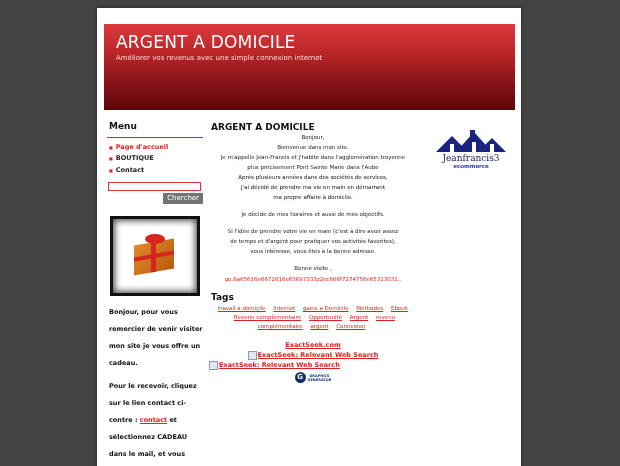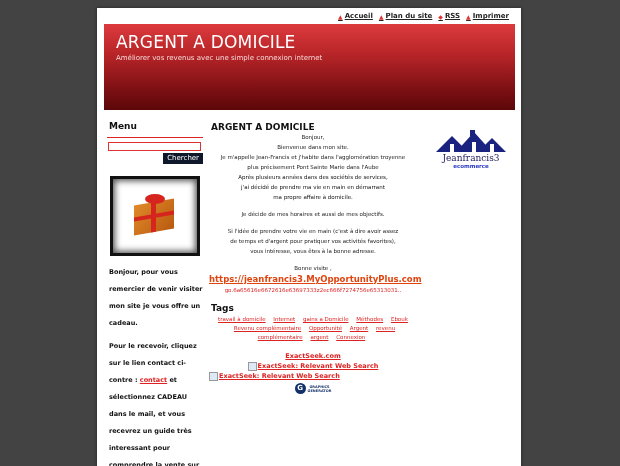--- a/index.html
+++ b/index.html
@@ -42,21 +42,21 @@
     .menu { list-style: none; margin: 4px 0 6px 0; padding: 0; }
     .menu li { font-size: 6.5px; font-weight: bold; line-height: 11px; padding-left: 2px; }
     .menu li::before { content: "■"; font-size: 4px; color: #d22; margin-right: 3px; vertical-align: middle; }
     .menu li a { color: #222; text-decoration: none; }
     .menu li.active a { color: #d22; }
     .search-input {
       display: block; margin: 4px 0 0 1px; width: 91px; height: 7px;
       border: 1px solid #d33; padding: 0; background: #fff;
     }
     .search-btn {
-      display: block; margin: 2px 0 0 auto; background: #0f172a; color: #fff;
+      display: block; margin: 2px 0 0 auto; background: #737373; color: #fff;
       font-size: 7px; border: none; padding: 1px 4px; height: 11px; line-height: 9px;
       font-family: "DejaVu Sans", sans-serif;
     }
     .gift-box {
       margin: 12px 0 0 3px; width: 90px; height: 80px; background: #fff;
       box-shadow: inset 0 0 0 3px #111, inset 0 0 6px 5px #555;
       position: relative;
     }
     .gift {
       position: absolute; left: 24px; top: 26px; width: 40px; height: 30px;
@@ -109,46 +109,33 @@
     }
     .roof { display: block; margin: 0 auto; }
     .brand { font-family: "DejaVu Serif", serif; font-size: 9px; color: #1c1c5a; margin-top: -1px; }
     .brand-sub { font-size: 5.5px; color: #2838c0; font-weight: bold; }
   </style>
 </head>
 <body>
 
 <div class="page">
 
-  <div class="toplinks">
-    <a>
-        <span class="ico">▲</span>
-        <span>Accueil</span>
-      </a>
-    <a>
-        <span class="ico">▲</span>
-        <span>Plan du site</span>
-      </a>
-    <a>
-        <span class="ico">◆</span>
-        <span>RSS</span>
-      </a>
-    <a>
-        <span class="ico">▲</span>
-        <span>Imprimer</span>
-      </a>
-  </div>
 
   <div class="header">
     <h1>ARGENT A DOMICILE</h1>
     <div class="sub">Améliorer vos revenus avec une simple connexion internet</div>
   </div>
 
   <div class="sidebar">
     <div class="side-h">Menu</div>
+    <ul class="menu">
+      <li class="active"><a>Page d'accueil</a></li>
+      <li><a>BOUTIQUE</a></li>
+      <li><a>Contact</a></li>
+    </ul>
     <input class="search-input" type="text" value="" style="">
     <button class="search-btn">Chercher</button>
 
     <div class="gift-box">
       <div class="gift"></div>
       <div class="bow"></div>
     </div>
 
     <div class="side-text">
       <p>Bonjour, pour vous remercier de venir visiter mon site je vous offre un cadeau.</p>
@@ -168,21 +155,20 @@
       <div class="line dk">ma propre affaire à domicile.</div>
       <div class="gap"></div>
       <div class="line">Je décide de mes horaires et aussi de mes objectifs.</div>
       <div class="gap"></div>
       <div class="line">Si l'idée de prendre votre vie en main (c'est à dire avoir assez</div>
       <div class="line">de temps et d'argent pour pratiquer vos activités favorites),</div>
       <div class="line">vous intéresse, vous êtes à la bonne adresse.</div>
       <div class="gap"></div>
       <div class="line">Bonne visite ,</div>
     </div>
-    <a class="bigurl">https://jeanfrancis3.MyOpportunityPlus.com</a>
     <a class="gourl">go.6a65616e6672616e63697333z2ec666f7274756e65313031..</a>
 
     <div class="tags-h">Tags</div>
     <div class="tags">
       <a>travail à domicile</a>
       <a>Internet</a>
       <a>gains a Domicile</a>
       <a>Méthodes</a>
       <a>Ebouk</a>
       <a>Revenu complémentaire</a>

